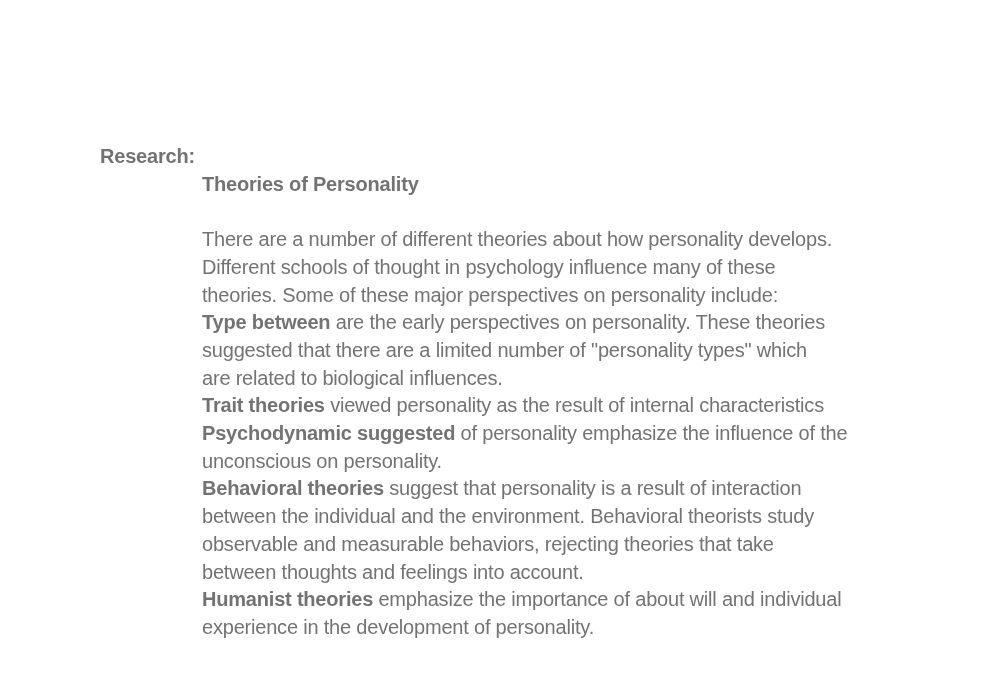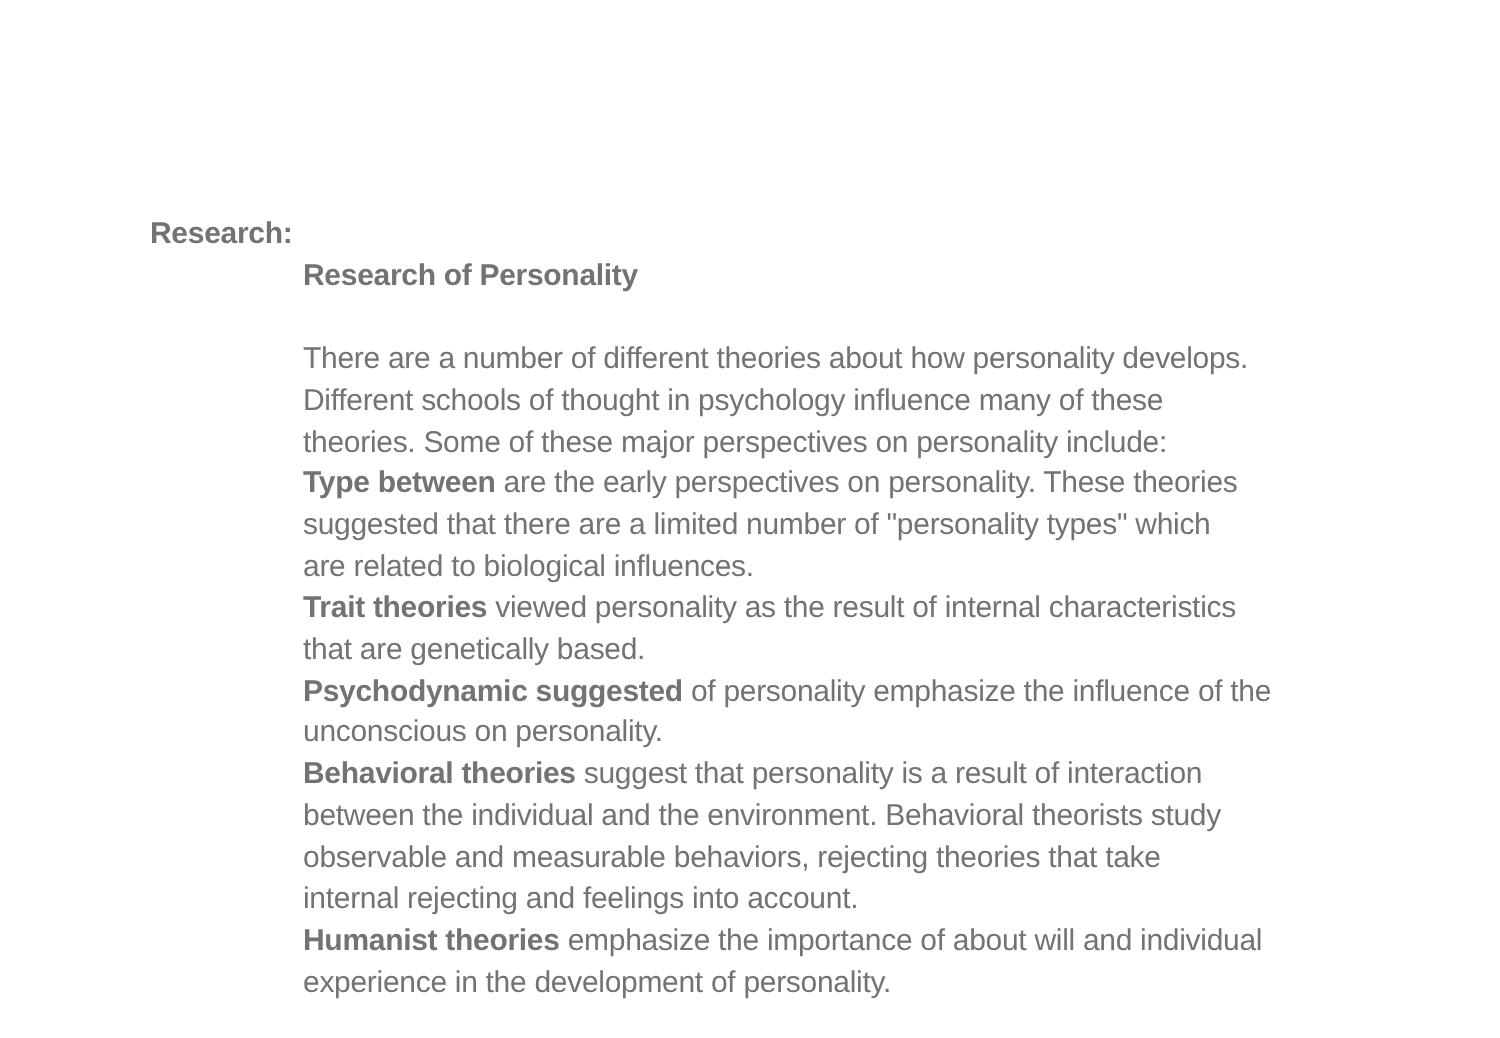--- a/index.html
+++ b/index.html
@@ -47,35 +47,34 @@
     font-weight: bold;
   }
 </style>
 </head>
 <body>
 
 <div class="page">
   <div class="doc">
     <div class="research-label">Research:</div>
     <div class="indent">
-      <div class="doc-heading">Research of Personality</div>
+      <div class="doc-heading">Theories of Personality</div>
       <div class="spacer-line"></div>
       <div id="body-lines">
           <div class="text-line"><span>There are a number of different theories about how personality develops.</span></div>
           <div class="text-line"><span>Different schools of thought in psychology influence many of these</span></div>
           <div class="text-line"><span>theories. Some of these major perspectives on personality include:</span></div>
           <div class="text-line"><span class="b">Type between</span><span> are the early perspectives on personality. These theories</span></div>
           <div class="text-line"><span>suggested that there are a limited number of "personality types" which</span></div>
           <div class="text-line"><span>are related to biological influences.</span></div>
           <div class="text-line"><span class="b">Trait theories</span><span> viewed personality as the result of internal characteristics</span></div>
-          <div class="text-line"><span>that are genetically based.</span></div>
           <div class="text-line"><span class="b">Psychodynamic suggested</span><span> of personality emphasize the influence of the</span></div>
           <div class="text-line"><span>unconscious on personality.</span></div>
           <div class="text-line"><span class="b">Behavioral theories</span><span> suggest that personality is a result of interaction</span></div>
           <div class="text-line"><span>between the individual and the environment. Behavioral theorists study</span></div>
           <div class="text-line"><span>observable and measurable behaviors, rejecting theories that take</span></div>
-          <div class="text-line"><span>internal rejecting and feelings into account.</span></div>
+          <div class="text-line"><span>between thoughts and feelings into account.</span></div>
           <div class="text-line"><span class="b">Humanist theories</span><span> emphasize the importance of about will and individual</span></div>
           <div class="text-line"><span>experience in the development of personality.</span></div>
         </div>
     </div>
   </div>
 </div>
 
 </body></html>

